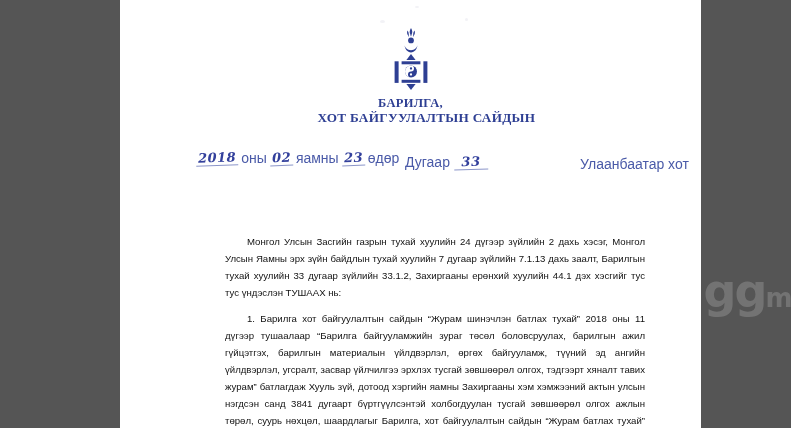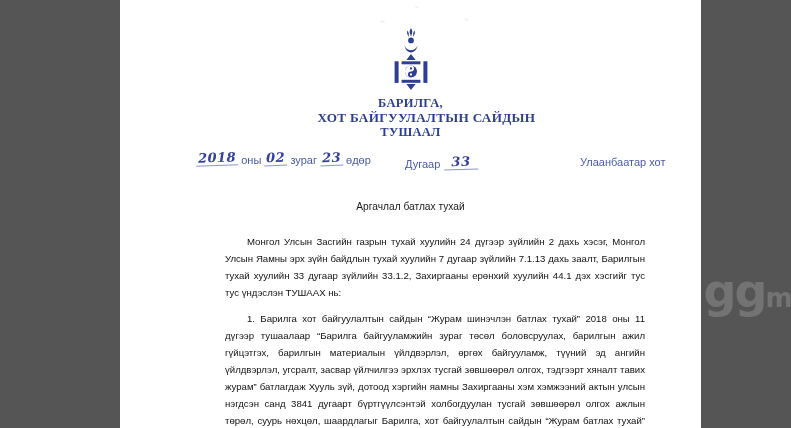--- a/index.html
+++ b/index.html
@@ -66,21 +66,21 @@
   #meta-row {
     position: absolute;
     top: 150px;
     left: 0;
     right: 0;
     height: 26px;
     color: #4a5aa8;
     font-size: 8.3px;
     font-family: "Liberation Sans", sans-serif;
   }
-  .meta-static { color: #4a5aa8; font-size: 11px; }
+  .meta-static { color: #4a5aa8; font-size: 14px; }
 
   
   .ink {
     font-family: "DejaVu Serif", serif;
     font-style: italic;
     font-weight: bold;
     color: #33409c;
     font-size: 13px;
     letter-spacing: 0.5px;
     transform: rotate(-2deg);
@@ -218,43 +218,41 @@
           <rect x="16.6" y="51.8" width="18.8" height="3.0"></rect>
 
           <path d="M26 62.0 L30.6 56.0 L21.4 56.0 Z"></path>
         </g>
       </svg>
     </div>
 
     <div id="title-block">
       <span class="tline l1">БАРИЛГА,</span>
       <span class="tline l2">ХОТ БАЙГУУЛАЛТЫН САЙДЫН</span>
-      <span class="tline l3">ТУШААЛ</span>
     </div>
 
     <div id="meta-row">
 
       <div id="date-group">
         <span class="ink ink-underline slot" id="date-year-slot">2018</span>
         <span class="meta-static">оны</span>
         <span class="ink ink-underline slot">02</span>
-        <span class="meta-static">зураг</span>
+        <span class="meta-static">яамны</span>
         <span class="ink ink-underline slot">23</span>
         <span class="meta-static">өдөр</span>
       </div>
 
       <div id="number-group">
         <span class="meta-static">Дугаар</span>
         <span class="ink ink-underline" id="number-slot">33</span>
       </div>
 
       <div id="city-label" class="meta-static">Улаанбаатар хот</div>
     </div>
 
-    <div id="subject">Аргачлал батлах тухай</div>
 
     <div id="body">
       <p>Монгол Улсын Засгийн газрын тухай хуулийн 24 дүгээр зүйлийн 2 дахь хэсэг, Монгол Улсын Яамны эрх зүйн байдлын тухай хуулийн 7 дугаар зүйлийн 7.1.13 дахь заалт, Барилгын тухай хуулийн 33 дугаар зүйлийн 33.1.2, Захиргааны ерөнхий хуулийн 44.1 дэх хэсгийг тус тус үндэслэн ТУШААХ нь:</p>
       <p>1. Барилга хот байгуулалтын сайдын “Журам шинэчлэн батлах тухай” 2018 оны 11 дүгээр тушаалаар “Барилга байгууламжийн зураг төсөл боловсруулах, барилгын ажил гүйцэтгэх, барилгын материалын үйлдвэрлэл, өргөх байгууламж, түүний эд ангийн үйлдвэрлэл, угсралт, засвар үйлчилгээ эрхлэх тусгай зөвшөөрөл олгох, тэдгээрт хяналт тавих журам” батлагдаж Хууль зүй, дотоод хэргийн яамны Захиргааны хэм хэмжээний актын улсын нэгдсэн санд 3841 дугаарт бүртгүүлсэнтэй холбогдуулан тусгай зөвшөөрөл олгох ажлын төрөл, суурь нөхцөл, шаардлагыг Барилга, хот байгуулалтын сайдын “Журам батлах тухай” 2013 оны 89 дүгээр тушаалаар батлагдсан ажлын төрөл, суурь нөхцөл, шаардлагатай дүйцүүлсэн аргачлалыг нэгдүгээр хавсралтаар баталсугай.</p>
     </div>
 
   </div>
 
   <div id="watermark">
     <span>gg</span><span class="wm-dot"></span><span class="wm-small">mn</span>

